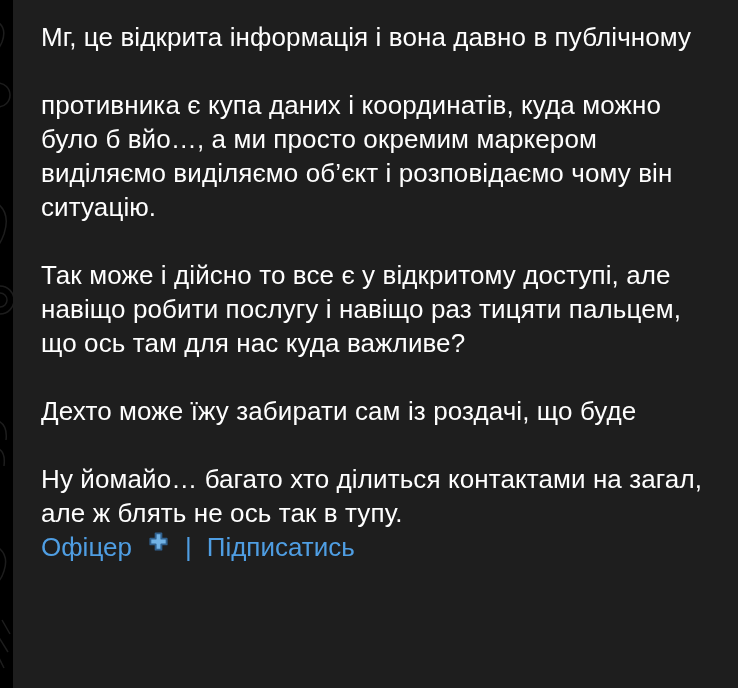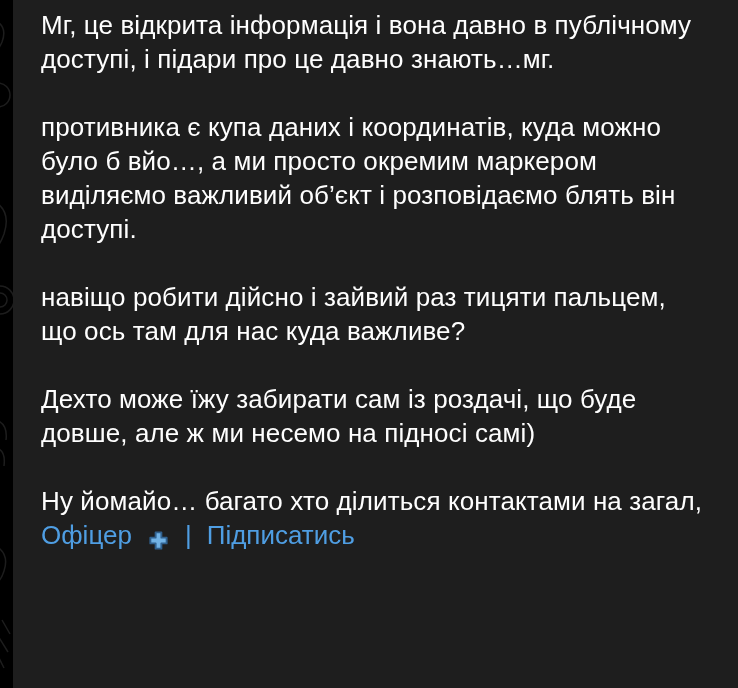--- a/index.html
+++ b/index.html
@@ -25,30 +25,30 @@
   }
   .bubble {
     flex: 1 1 auto;
     height: 688px;
     background: var(--bubble-bg, #1e1e1e);
     box-sizing: border-box;
     padding: 8px 18px 0 28px;
     color: var(--text-color, #fefefe);
     font-size: 26px;
   }
-  .para { margin: 0 0 34px 0; }
+  .para { margin: 12px 0 34px 0; }
   .para:last-child { margin-bottom: 0; }
   .line {
     line-height: 34px;
     white-space: nowrap;
     letter-spacing: 0.1px;
   }
   .footer {
     display: inline-flex;
-    align-items: flex-end;
+    align-items: flex-start;
     gap: 15px;
     line-height: 34px;
   }
   .footer a {
     color: var(--link-color, #4f9ee3);
     text-decoration: none;
     cursor: pointer;
   }
   .footer .sep { color: var(--link-color, #4f9ee3); }
   .plus-icon {
@@ -76,38 +76,38 @@
         <path d="M-6 545 q16 8 10 26 q-5 16 -16 12"></path>
         <path d="M2 620 l8 14 m-12 2 l10 16 m-10 4 l6 12"></path>
       </g>
     </svg>
   </div>
 
   <div class="bubble">
     <div id="message-text">
         <div class="para">
           <div class="line">Мг, це відкрита інформація і вона давно в публічному</div>
-          <div class="line">доступі, і підари про це давно знають…мг.</div>
         </div>
         <div class="para">
           <div class="line">противника є купа даних і координатів, куда можно</div>
           <div class="line">було б вйо…, а ми просто окремим маркером</div>
-          <div class="line">виділяємо важливий об’єкт і розповідаємо блять він</div>
-          <div class="line">доступі.</div>
+          <div class="line">виділяємо виділяємо об’єкт і розповідаємо чому він</div>
+          <div class="line">ситуацію.</div>
         </div>
         <div class="para">
-          <div class="line">навіщо робити дійсно і зайвий раз тицяти пальцем,</div>
+          <div class="line">Так може і дійсно то все є у відкритому доступі, але</div>
+          <div class="line">навіщо робити послугу і навіщо раз тицяти пальцем,</div>
           <div class="line">що ось там для нас куда важливе?</div>
         </div>
         <div class="para">
           <div class="line">Дехто може їжу забирати сам із роздачі, що буде</div>
-          <div class="line">довше, але ж ми несемо на підносі самі)</div>
         </div>
         <div class="para">
           <div class="line">Ну йомайо… багато хто ділиться контактами на загал,</div>
+          <div class="line">але ж блять не ось так в тупу.</div>
         </div>
       </div>
 
     <div class="footer">
       <a>Офіцер</a>
       <span class="plus-icon">
         <svg width="23" height="23" viewBox="0 0 24 24" xmlns="http://www.w3.org/2000/svg">
           <path d="M9 3.5 h6 v5.5 h5.5 v6 H15 v5.5 H9 V15 H3.5 V9 H9 Z" fill="#71b2e5" stroke="#30618f" stroke-width="2" stroke-linejoin="round" id="plus-path"></path>
         </svg>
       </span>

